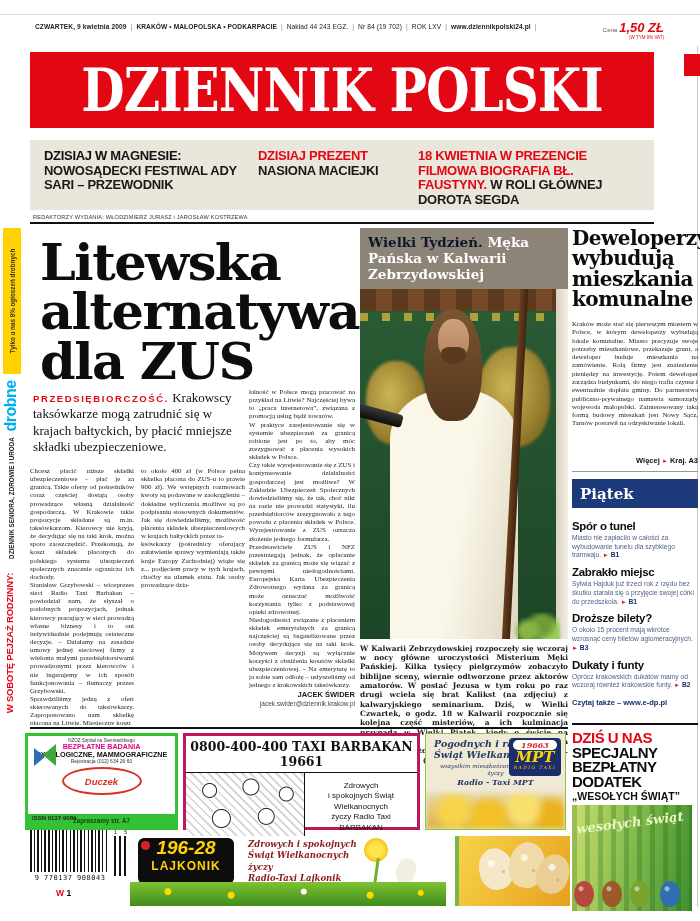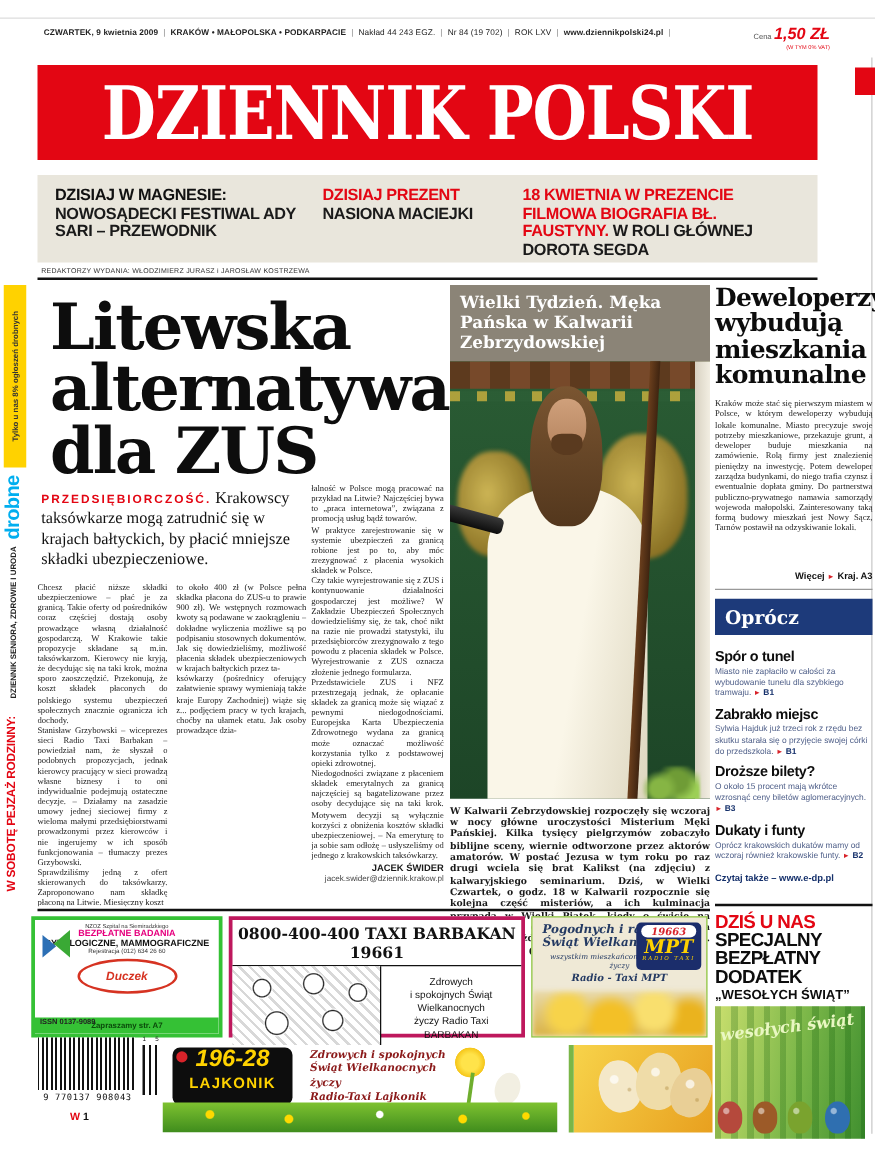--- a/index.html
+++ b/index.html
@@ -59,21 +59,21 @@
              font-family:"Liberation Sans",sans-serif;font-weight:bold;font-size:10.5px;
              line-height:1.28;text-align:left;color:#0d0d0d;}
   .byline{font-family:"Liberation Sans",sans-serif;font-weight:bold;font-size:7.5px;
           text-align:right;margin-top:2px;}
   .byline-email{font-family:"Liberation Sans",sans-serif;font-size:6.5px;color:#444;text-align:right;}
   .bottom-rule{position:absolute;top:727px;left:30px;width:538px;height:2px;background:#111;}
   
   .photo-mod{position:absolute;top:228px;left:360px;width:208px;}
   .pkicker{background:#8b8477;padding:6px 8px;font-family:"DejaVu Serif",serif;font-weight:bold;
            font-size:13.5px;line-height:1.2;}
-  .pkicker .red{color:#ffffff;} .pkicker .white{color:#fff;}
+  .pkicker .red{color:#0f172a;} .pkicker .white{color:#fff;}
   .photo{position:relative;height:350px;background:linear-gradient(#2a5c34,#1d4527);overflow:hidden;}
   .wood{position:absolute;top:0;left:0;right:0;height:22px;
         background:repeating-linear-gradient(90deg,#5d3a1e 0 16px,#77492a 16px 32px);}
   .frieze{position:absolute;top:24px;left:0;right:0;height:8px;opacity:.75;
           background:repeating-linear-gradient(90deg,#d9b83f 0 8px,#2c5e36 8px 22px);}
   .lion{position:absolute;border-radius:45%;filter:blur(1.5px);opacity:.9;
         background:radial-gradient(ellipse at 40% 40%,#e0c05a,#8f6f1f 80%);}
   .lion-l{left:6px;top:72px;width:60px;height:84px;}
   .lion-r{right:18px;top:58px;width:72px;height:100px;}
   .pillar{position:absolute;right:0;top:0;width:12px;height:100%;
@@ -316,21 +316,21 @@
 
   <h2 class="r-head">Deweloperzy wybudują mieszkania komunalne</h2>
   <div class="r-body">Kraków może stać się pierwszym miastem w Polsce, w którym deweloperzy wybudują lokale komunalne. Miasto precyzuje swoje potrzeby mieszkaniowe, przekazuje grunt, a deweloper buduje mieszkania na zamówienie. Rolą firmy jest znalezienie pieniędzy na inwestycję. Potem deweloper zarządza budynkami, do niego trafia czynsz i ewentualnie dopłata gminy. Do partnerstwa publiczno-prywatnego namawia samorządy wojewoda małopolski. Zainteresowany taką formą budowy mieszkań jest Nowy Sącz, Tarnów postawił na odzyskiwanie lokali.</div>
   <div class="r-more">
     <span>Więcej</span>
     <span class="arrow">►</span>
     <span>Kraj. A3</span>
   </div>
   <div class="r-div"></div>
 
-  <div class="kbox-head">Oprócz</div>
+  <div class="kbox-head">Piątek</div>
   <div class="kitems">
     <div class="k-item">
       <div class="k-head">Spór o tunel</div>
       <div class="k-text"><span>Miasto nie zapłaciło w całości za wybudowanie tunelu dla szybkiego tramwaju.</span> <span class="arrow">►</span> <span class="k-ref">B1</span></div>
     </div>
     <div class="k-item">
       <div class="k-head">Zabrakło miejsc</div>
       <div class="k-text"><span>Sylwia Hajduk już trzeci rok z rzędu bez skutku starała się o przyjęcie swojej córki do przedszkola.</span> <span class="arrow">►</span> <span class="k-ref">B1</span></div>
     </div>
     <div class="k-item">

